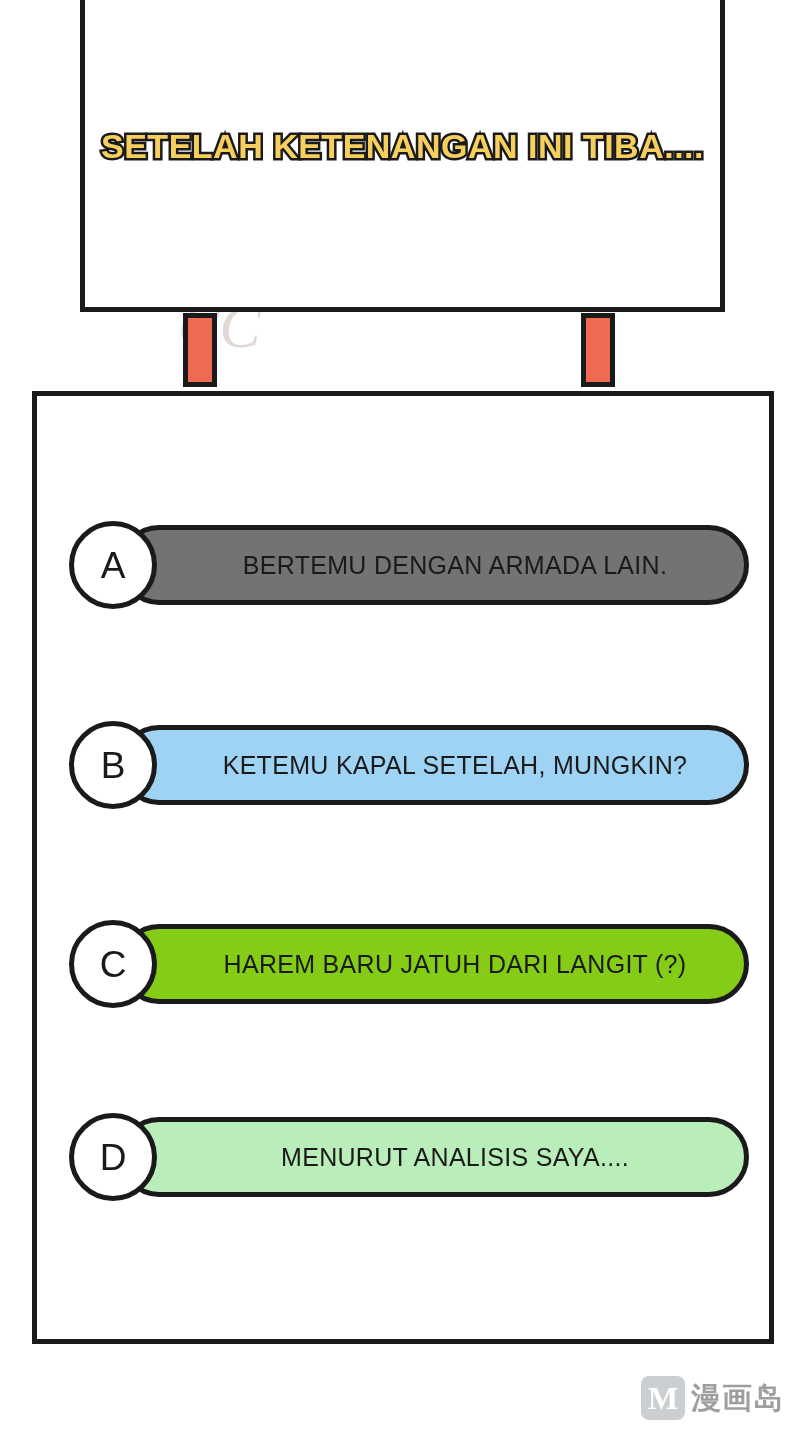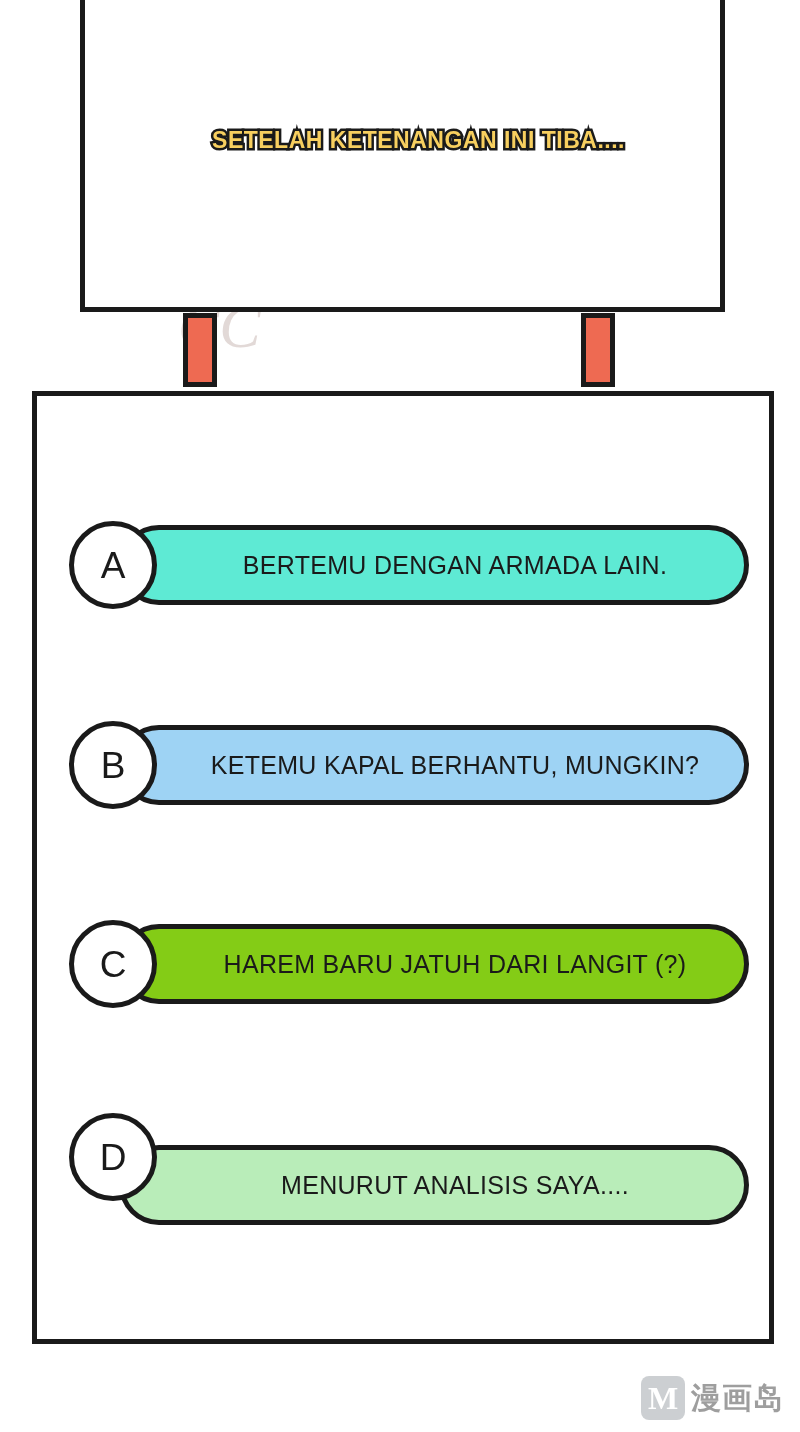--- a/index.html
+++ b/index.html
@@ -21,25 +21,25 @@
     left: 80px;
     top: -6px;
     width: 645px;
     height: 318px;
     background: #ffffff;
     border: 5px solid #1a1a1a;
     box-sizing: border-box;
   }
   .narration {
     position: absolute;
-    left: 16px;
+    left: 0;
     top: 128px;
     width: 100%;
     text-align: center;
-    font-size: 23px;
+    font-size: 34px;
     font-weight: bold;
     letter-spacing: 0.5px;
     color: #f7cf5f;
     -webkit-text-stroke: 5px #1a1a1a;
     paint-order: stroke fill;
     white-space: nowrap;
   }
 
   
   .post {
@@ -183,48 +183,48 @@
   <div class="narration" style="color: rgb(247, 207, 95); -webkit-text-stroke: 5px rgb(26, 26, 26);">SETELAH KETENANGAN INI TIBA....</div>
 </div>
 
 <div class="post left" style="background: rgb(238, 106, 82);"></div>
 <div class="post right" style="background: rgb(238, 106, 82);"></div>
 
 <div class="main-panel">
   <div class="options">
 
     <div class="option option-0">
-      <div class="option-pill" style="background: #5eead4;">
+      <div class="option-pill" style="background: #737373;">
         <span>BERTEMU DENGAN ARMADA LAIN.</span>
       </div>
       <div class="option-badge">
         <span>A</span>
       </div>
     </div>
 
     <div class="option option-1">
       <div class="option-pill" style="background: rgb(158, 211, 244);">
-        <span>KETEMU KAPAL BERHANTU, MUNGKIN?</span>
+        <span>KETEMU KAPAL SETELAH, MUNGKIN?</span>
       </div>
       <div class="option-badge">
         <span>B</span>
       </div>
     </div>
 
     <div class="option option-2">
       <div class="option-pill" style="background: #84cc16;">
         <span>HAREM BARU JATUH DARI LANGIT (?)</span>
       </div>
       <div class="option-badge">
         <span>C</span>
       </div>
     </div>
 
     <div class="option option-3">
-      <div class="option-pill" style="background: rgb(185, 237, 185); margin-top: 28px;">
+      <div class="option-pill" style="background: rgb(185, 237, 185);">
         <span>MENURUT ANALISIS SAYA....</span>
       </div>
       <div class="option-badge">
         <span>D</span>
       </div>
     </div>
 
   </div>
 </div>
 

